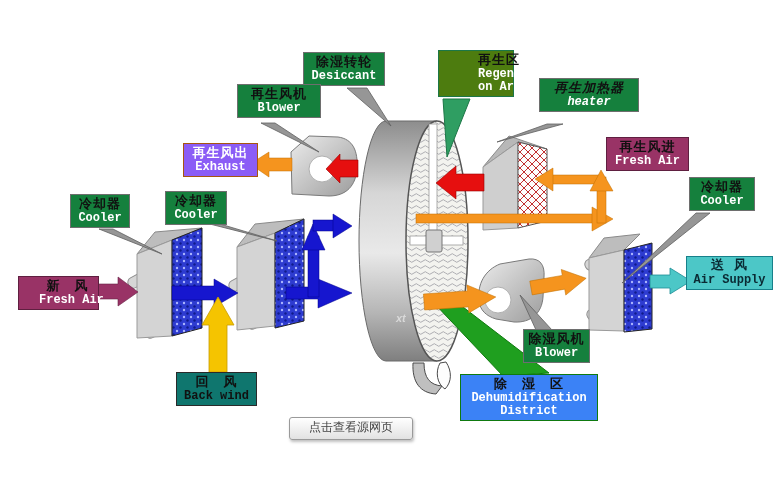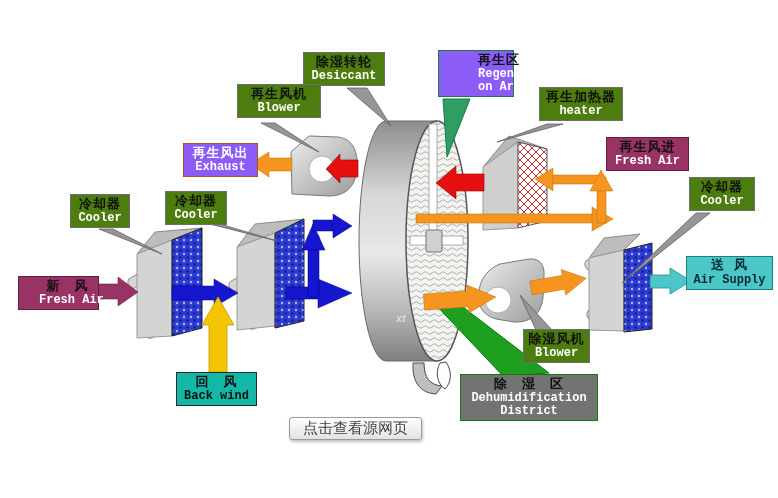--- a/index.html
+++ b/index.html
@@ -4,50 +4,50 @@
 <style>
   html,body{margin:0;padding:0;background:#fff;}
   #stage{position:relative;width:778px;height:498px;background:#ffffff;overflow:hidden;
          font-family:"Liberation Sans",sans-serif;}
   #shapes{position:absolute;left:0;top:0;}
   .label{position:absolute;text-align:center;border:1px solid #707070;padding:2px 2px;
          box-sizing:border-box;line-height:1.12;}
   .label .cn{font-weight:bold;font-size:13px;letter-spacing:1px;color:#111;white-space:nowrap;}
   .label .en{font-weight:bold;font-size:12px;font-family:"Liberation Mono",monospace;
              color:#fff;white-space:nowrap;}
-  .gray{background:#4d7c0f;border-color:#6e6e6e;}
+  .gray{background:#15803d;border-color:#6e6e6e;}
   .orange{background:#8b5cf6;border-color:#a85510;}
   .orange .cn,.orange .en{color:#fff;}
-  .tealgreen{background:#8b5cf6;border-color:#1c7747;padding-left:39px;}
-  .brightgreen{background:#737373;border-color:#0f7a0f;}
+  .tealgreen{background:#4d7c0f;border-color:#1c7747;padding-left:39px;}
+  .brightgreen{background:#3b82f6;border-color:#0f7a0f;}
   .purple{background:#993366;border-color:#5f1f40;}
-  .yellow{background:#14b8a6;border-color:#2a2a2a;}
+  .yellow{background:#0f766e;border-color:#2a2a2a;}
   .yellow .cn,.yellow .en{color:#111;}
   .cyan{background:#4cc7c7;border-color:#17808a;}
   .cyan .cn,.cyan .en{color:#0a2a33;font-family:Liberation Mono, monospace;}
 
   #lbl-desiccant{left:303px;top:52px;width:82px;}
   #lbl-regen-blower{left:237px;top:84px;width:84px;}
   #lbl-exhaust{left:183px;top:143px;width:75px;}
   #lbl-regen-area{left:438px;top:50px;width:76px;}
-  #lbl-heater{left:539px;top:87px;width:84px;}
+  #lbl-heater{left:539px;top:78px;width:100px;font-style:italic;}
   #lbl-regen-fresh{left:606px;top:137px;width:83px;text-align:center;}
   #lbl-cooler-right{left:689px;top:177px;width:66px;}
   #lbl-cooler-left1{left:70px;top:194px;width:60px;}
   #lbl-cooler-left2{left:165px;top:191px;width:62px;}
   #lbl-fresh-air{left:18px;top:276px;width:81px;padding-left:20px;}
   #lbl-back-wind{left:176px;top:372px;width:81px;}
   #lbl-dehumid-blower{left:523px;top:329px;width:67px;}
   #lbl-dehumid-area{left:460px;top:374px;width:138px;}
   #lbl-air-supply{left:686px;top:256px;width:87px;}
 
   #tooltip{position:absolute;left:289px;top:417px;height:21px;
            background:linear-gradient(#ffffff,#e2e2e2);border:1px solid #9a9a9a;border-radius:3px;
-           box-shadow:1px 2px 3px rgba(0,0,0,.25);color:#444;font-size:15px;line-height:19px;
-           padding:0 13px;cursor:pointer;}
+           box-shadow:1px 2px 3px rgba(0,0,0,.25);color:#444;font-size:12px;line-height:19px;
+           padding:0 19px;cursor:pointer;}
   #watermark{position:absolute;left:396px;top:312px;color:#d9d9d9;font-size:11px;
              font-style:italic;font-weight:bold;}
 </style>
 </head>
 <body>
 
 <div id="stage">
 
 <svg id="shapes" width="778" height="498" viewBox="0 0 778 498">
   <defs>

